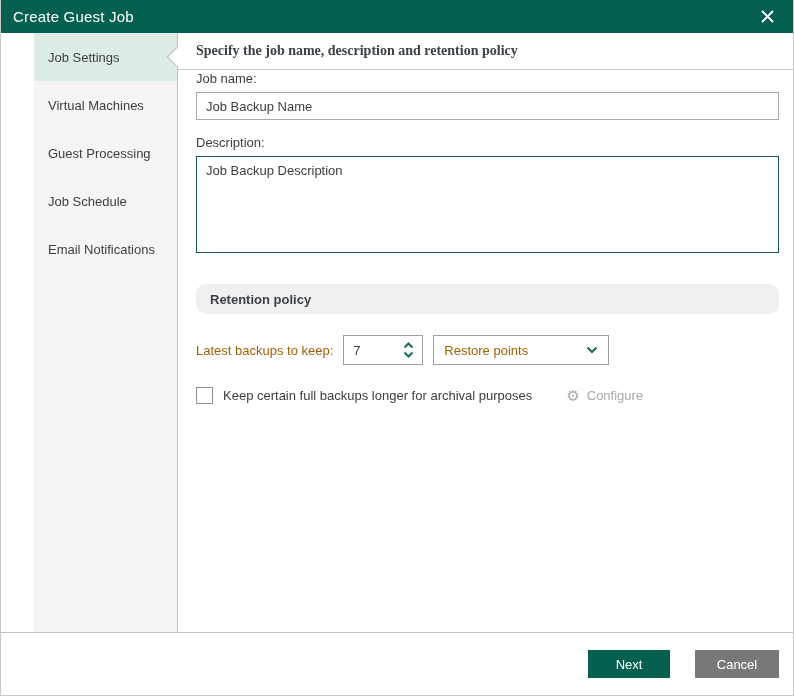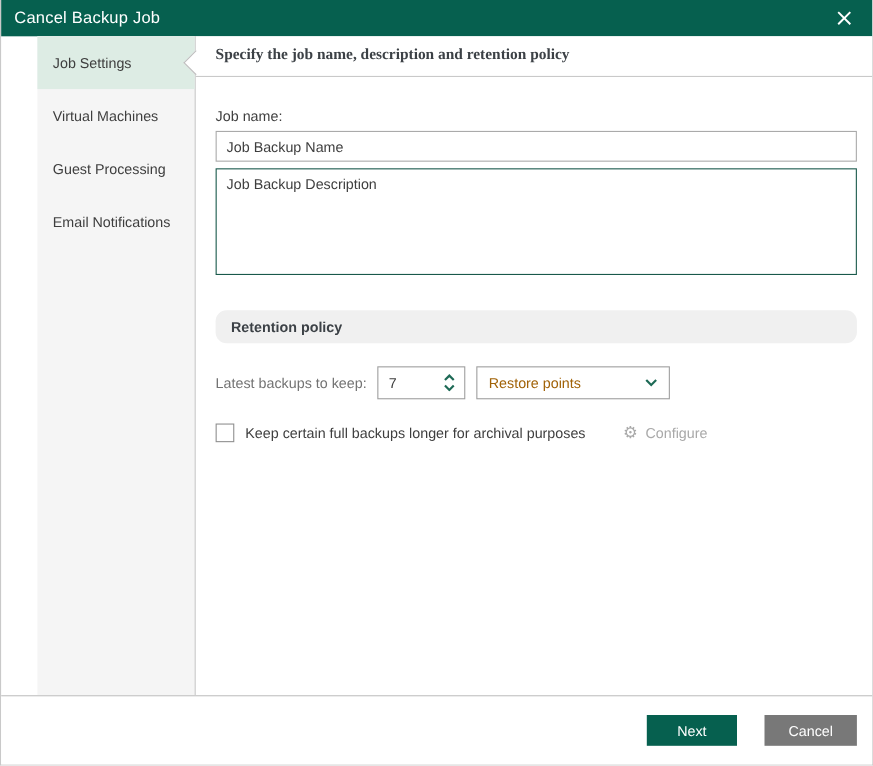--- a/index.html
+++ b/index.html
@@ -44,42 +44,42 @@
   .content { flex:1 1 auto; background:#fff; display:flex; flex-direction:column; }
 
   .heading-row {
     height:37px; flex:0 0 37px; border-bottom:1px solid #c9c9c9;
     display:flex; align-items:center; padding:0 18px;font-family:Liberation Serif, serif;
   }
   .heading-row .heading { font-size:14px; font-weight:bold; color:#3c4146; }
 
   .form { padding:0 14px 0 18px; }
 
-  .field-label { margin-top:28px; font-size:13px; color:#3e3e3e; }
+  .field-label { margin-top:1px; font-size:13px; color:#3e3e3e; }
   .field-label.desc { margin-top:15px; }
 
   .text-input {
     margin-top:6px; width:100%; height:28px; border:1px solid #aaaaaa;
     padding:0 9px; font-size:13px; color:#3e3e3e; background:#fff; outline:none;
     font-family:"Liberation Sans", sans-serif;
   }
   .textarea {
     margin-top:6px; width:100%; height:97px; border:1px solid #19594b;
     padding:6px 9px; font-size:13px; color:#3e3e3e; resize:none; outline:none;
     background:#fff; font-family:"Liberation Sans", sans-serif;
   }
 
   .section-band {
     margin-top:27px; height:30px; background:#f0f0f0;
     display:flex; align-items:center; padding-left:14px;border-radius:10px;
   }
   .section-band .section-title { font-size:13px; font-weight:bold; color:#3c4146; }
 
   .keep-row { margin-top:21px; display:flex; align-items:center; }
-  .keep-row .keep-label { font-size:13px; color:#737373; margin-right:10px; }
+  .keep-row .keep-label { font-size:13px; color:#a16207; margin-right:10px; }
 
   .spin-box {
     width:80px; height:30px; border:1px solid #9f9f9f; background:#fff;
     display:flex; align-items:center;
   }
   .spin-value { flex:1; padding-left:9px; font-size:13px; color:#3e3e3e; }
   .spin-arrows { display:flex; flex-direction:column; padding-right:8px; gap:2px; }
   .spin-arrows .arrow { display:flex; cursor:pointer; line-height:0; }
 
   .dropdown {
@@ -115,21 +115,21 @@
   .btn.cancel { width:84px; background:#787878; }
 
   svg { display:block; }
 </style>
 </head>
 <body>
 
 <div class="window">
 
   <div class="titlebar">
-    <span class="title">Cancel Backup Job</span>
+    <span class="title">Create Guest Job</span>
     <span class="close-btn">
       <span>
         <svg width="13" height="13" viewBox="0 0 13 13">
           <line x1="1" y1="1" x2="12" y2="12" stroke="#ffffff" stroke-width="1.8"></line>
           <line x1="12" y1="1" x2="1" y2="12" stroke="#ffffff" stroke-width="1.8"></line>
         </svg>
       </span>
     </span>
   </div>
 
@@ -140,35 +140,39 @@
         <span>Job Settings</span>
         <span class="notch"></span>
       </div>
       <div class="side-item">
         <span>Virtual Machines</span>
       </div>
       <div class="side-item">
         <span>Guest Processing</span>
       </div>
       <div class="side-item">
+        <span>Job Schedule</span>
+      </div>
+      <div class="side-item">
         <span>Email Notifications</span>
       </div>
     </div>
 
     <div class="content">
 
       <div class="heading-row">
         <span class="heading">Specify the job name, description and retention policy</span>
       </div>
 
       <div class="form">
 
         <div class="field-label">Job name:</div>
         <input class="text-input" type="text" value="Job Backup Name" style="">
 
+        <div class="field-label desc">Description:</div>
         <textarea class="textarea" style="">Job Backup Description</textarea>
 
         <div class="section-band">
           <span class="section-title">Retention policy</span>
         </div>
 
         <div class="keep-row">
           <span class="keep-label">Latest backups to keep:</span>
 
           <div class="spin-box">

